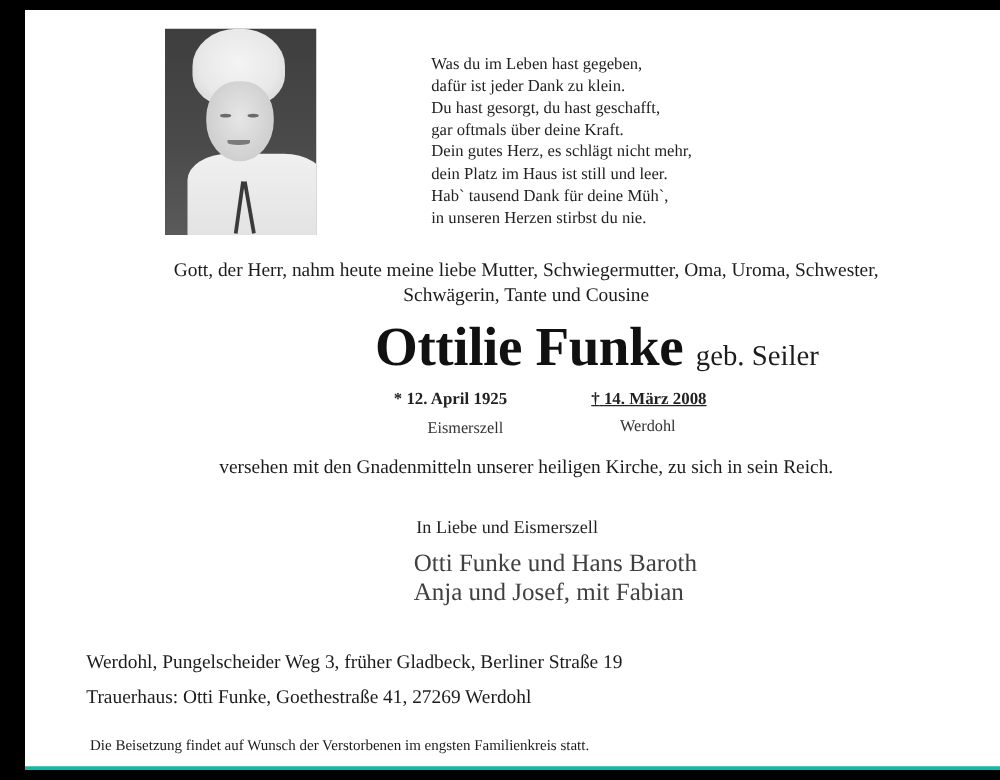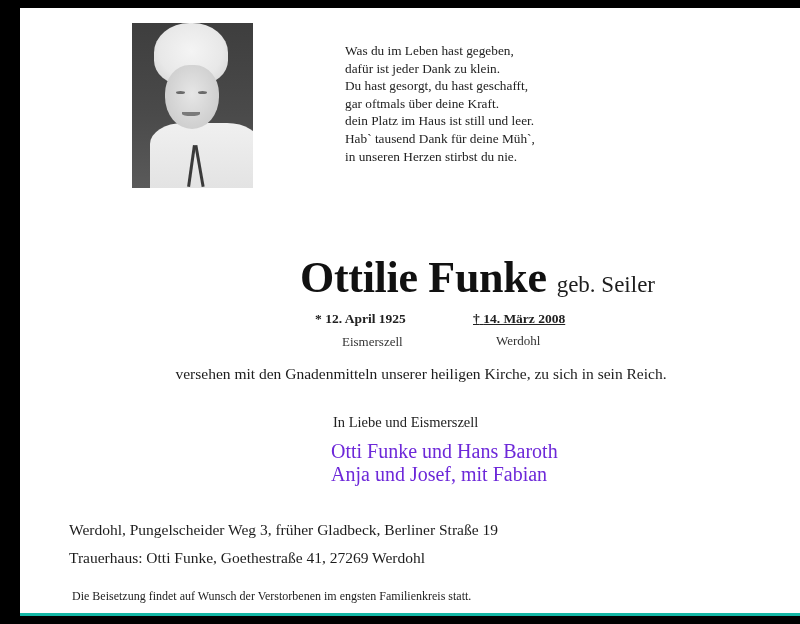--- a/index.html
+++ b/index.html
@@ -55,21 +55,21 @@
     .maiden { font-size: 23px; color: #1c1c1c; margin-left: 6px; }
     .birth { position: absolute; left: 295px; top: 303px; font-size: 13.5px; font-weight: bold; color: #222; }
     .birth-place { position: absolute; left: 322px; top: 326px; font-size: 13px; color: #333; }
     .death { position: absolute; left: 453px; top: 303px; font-size: 13.5px; font-weight: bold; color: #222; text-decoration: underline; }
     .death-place { position: absolute; left: 476px; top: 325px; font-size: 13px; color: #333; }
     .faith {
       position: absolute; left: 40px; top: 357px; width: 722px; text-align: center;
       font-size: 15.5px; color: #1c1c1c;
     }
     .thanks { position: absolute; left: 313px; top: 406px; font-size: 14.5px; color: #222; }
-    .mourners { position: absolute; left: 311px; top: 432px; font-size: 20px; line-height: 23px; color: #6d28d9; }
+    .mourners { position: absolute; left: 311px; top: 432px; font-size: 20px; line-height: 23px; color: #404040; }
     .addr1 { position: absolute; left: 49px; top: 513px; font-size: 15.5px; color: #1c1c1c; }
     .addr2 { position: absolute; left: 49px; top: 541px; font-size: 15.5px; color: #1c1c1c; }
     .burial { position: absolute; left: 52px; top: 581px; font-size: 12px; color: #1c1c1c; }
   </style>
 </head>
 <body>
 
 <div class="page">
 
   <div class="photo">
@@ -81,25 +81,30 @@
     <div class="mouth"></div>
     <div class="tie1"></div>
     <div class="tie2"></div>
   </div>
 
   <div class="poem">
     <div>Was du im Leben hast gegeben,</div>
     <div>dafür ist jeder Dank zu klein.</div>
     <div>Du hast gesorgt, du hast geschafft,</div>
     <div>gar oftmals über deine Kraft.</div>
+    <div>Dein gutes Herz, es schlägt nicht mehr,</div>
     <div>dein Platz im Haus ist still und leer.</div>
     <div>Hab` tausend Dank für deine Müh`,</div>
     <div>in unseren Herzen stirbst du nie.</div>
   </div>
 
+  <div class="intro">
+    <div>Gott, der Herr, nahm heute meine liebe Mutter, Schwiegermutter, Oma, Uroma, Schwester,</div>
+    <div>Schwägerin, Tante und Cousine</div>
+  </div>
 
   <div class="name-row">
     <span class="name">Ottilie Funke</span>
     <span class="maiden">geb. Seiler</span>
   </div>
 
   <div class="birth">
     <span>*</span>
     <span>12. April 1925</span>
   </div>

